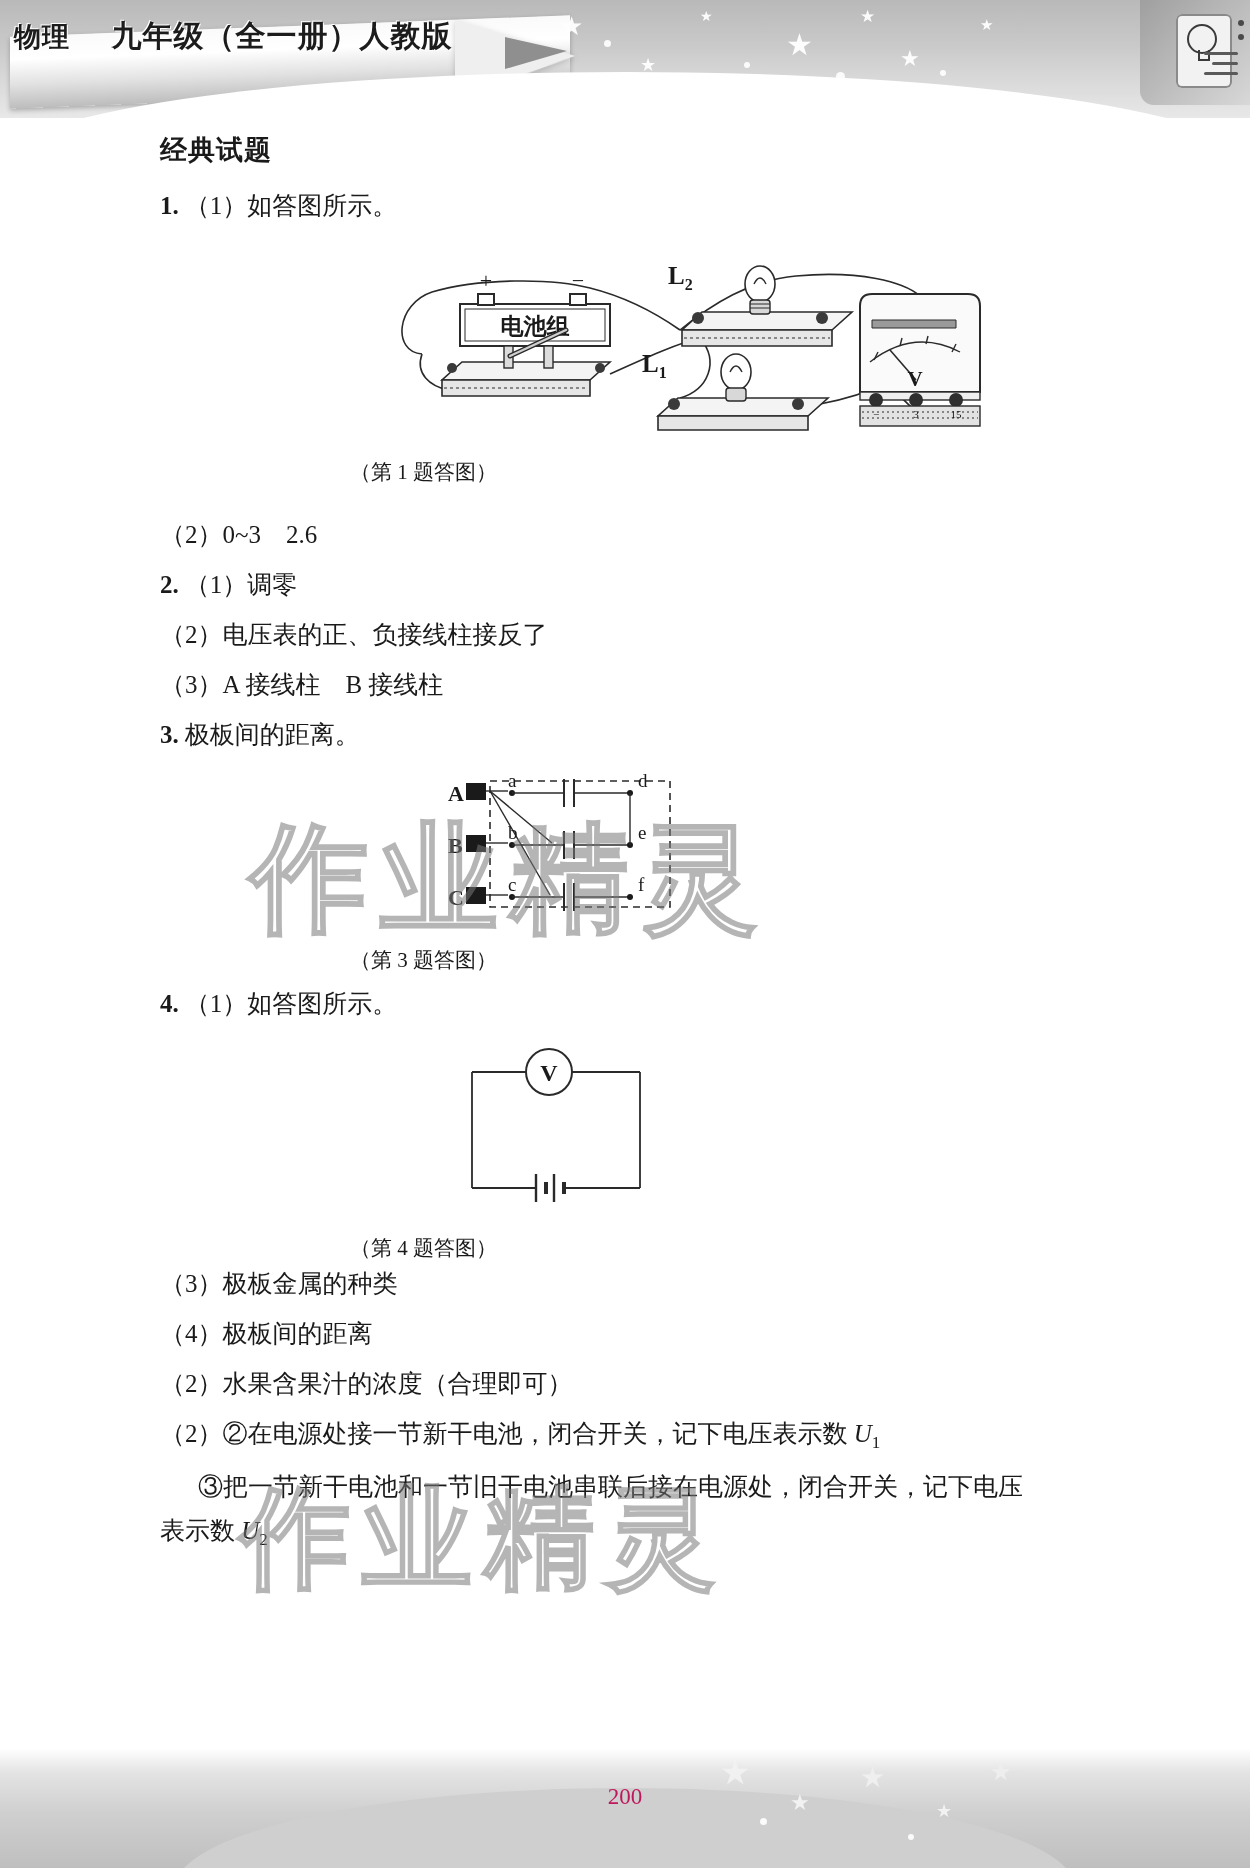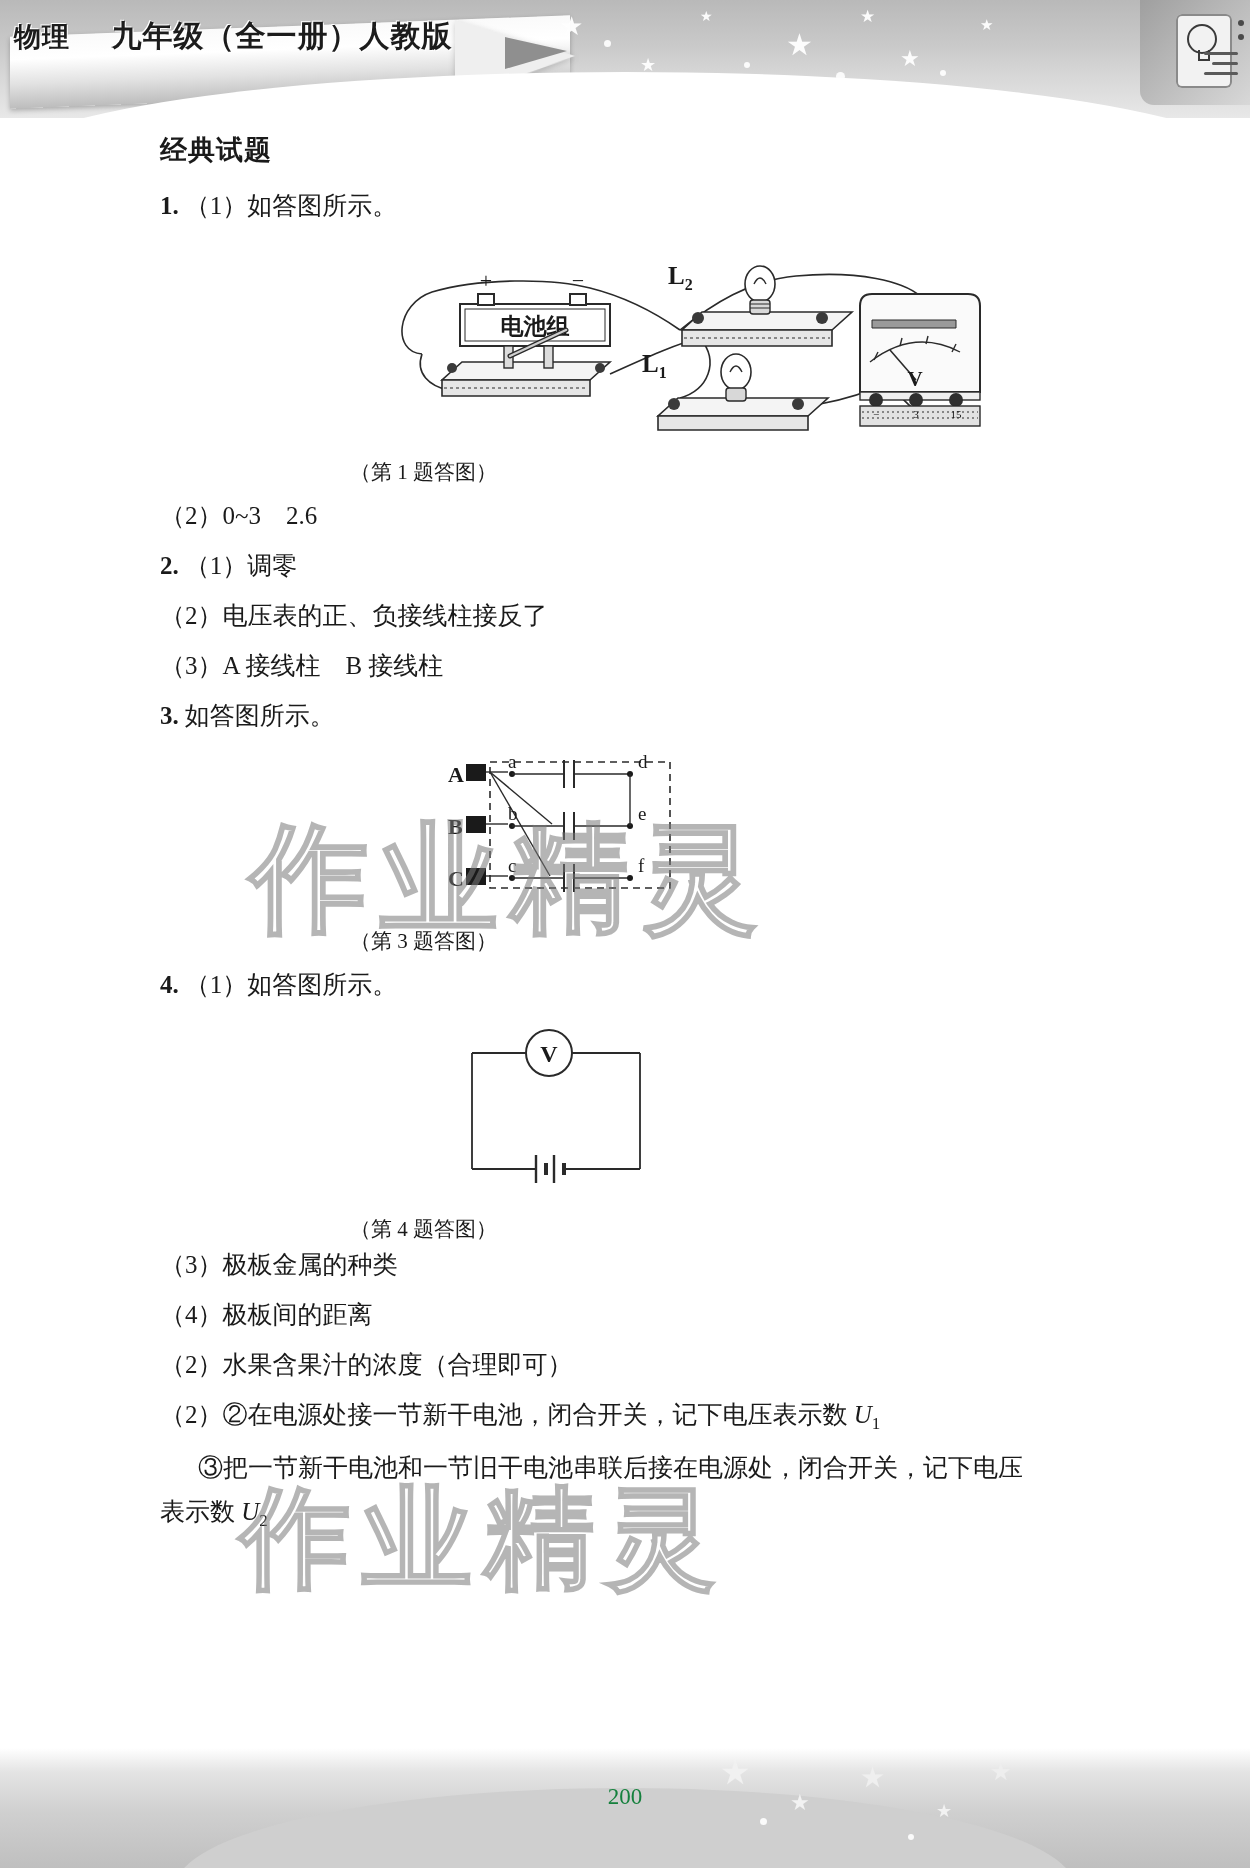--- a/index.html
+++ b/index.html
@@ -126,21 +126,21 @@
     background:linear-gradient(0deg,#bfbfbf 0%,#cfcfcf 45%,#e4e4e4 80%,#ffffff 100%);
     overflow:hidden;
   }
   .footer-arc{
     position:absolute;left:50%;transform:translateX(-50%);
     bottom:-120px;width:900px;height:200px;
     background:#cfcfcf;border-radius:50%;
   }
   .page-num{
     position:absolute;left:50%;transform:translateX(-50%);
-    bottom:58px;font-size:23px;color:#15803d;
+    bottom:58px;font-size:23px;color:#be185d;
     font-family:"Liberation Serif",serif;
     z-index:6;
   }
 
   
   .wm{
     position:absolute;
     font-family:"DejaVu Sans","Liberation Sans",sans-serif;
     font-weight:bold;
     color:transparent;
@@ -279,36 +279,36 @@
           <line x1="702" y1="184" x2="818" y2="184" stroke="#2a2a2a" stroke-width="1" stroke-dasharray="2 3"></line>
           <text x="716" y="184" font-family="'Liberation Serif',serif" font-size="11" fill="#1a1a1a" text-anchor="middle">−</text>
           <text x="756" y="184" font-family="'Liberation Serif',serif" font-size="11" fill="#1a1a1a" text-anchor="middle">3</text>
           <text x="796" y="184" font-family="'Liberation Serif',serif" font-size="11" fill="#1a1a1a" text-anchor="middle">15</text>
         </g>
       </svg>
     </div>
 
     <div class="fig-caption" style="width:470px;margin-left:190px;">（第 1 题答图）</div>
 
-    <div class="line" style="margin-top:8px;">
+    <div class="line" style="margin-top:27px;">
       <span>（2）0~3　2.6</span>
     </div>
 
     <div class="line">
       <span class="num">2.</span><span>（1）调零</span>
     </div>
     <div class="line">
       <span>（2）电压表的正、负接线柱接反了</span>
     </div>
     <div class="line">
       <span>（3）A 接线柱　B 接线柱</span>
     </div>
 
     <div class="line">
-      <span class="num">3.</span><span>如答图所示。</span>
+      <span class="num">3.</span><span>极板间的距离。</span>
     </div>
 
     <div class="fig3">
       <svg width="920" height="160" viewBox="0 0 920 160">
 
         <rect x="330" y="14" width="180" height="126" fill="none" stroke="#2a2a2a" stroke-width="1.6" stroke-dasharray="7 5"></rect>
 
         <g>
           <text x="288" y="34" font-family="'Liberation Serif',serif" font-size="22" font-weight="bold" fill="#1a1a1a">A</text>
           <rect x="306" y="16" width="20" height="17" fill="#1a1a1a"></rect>

